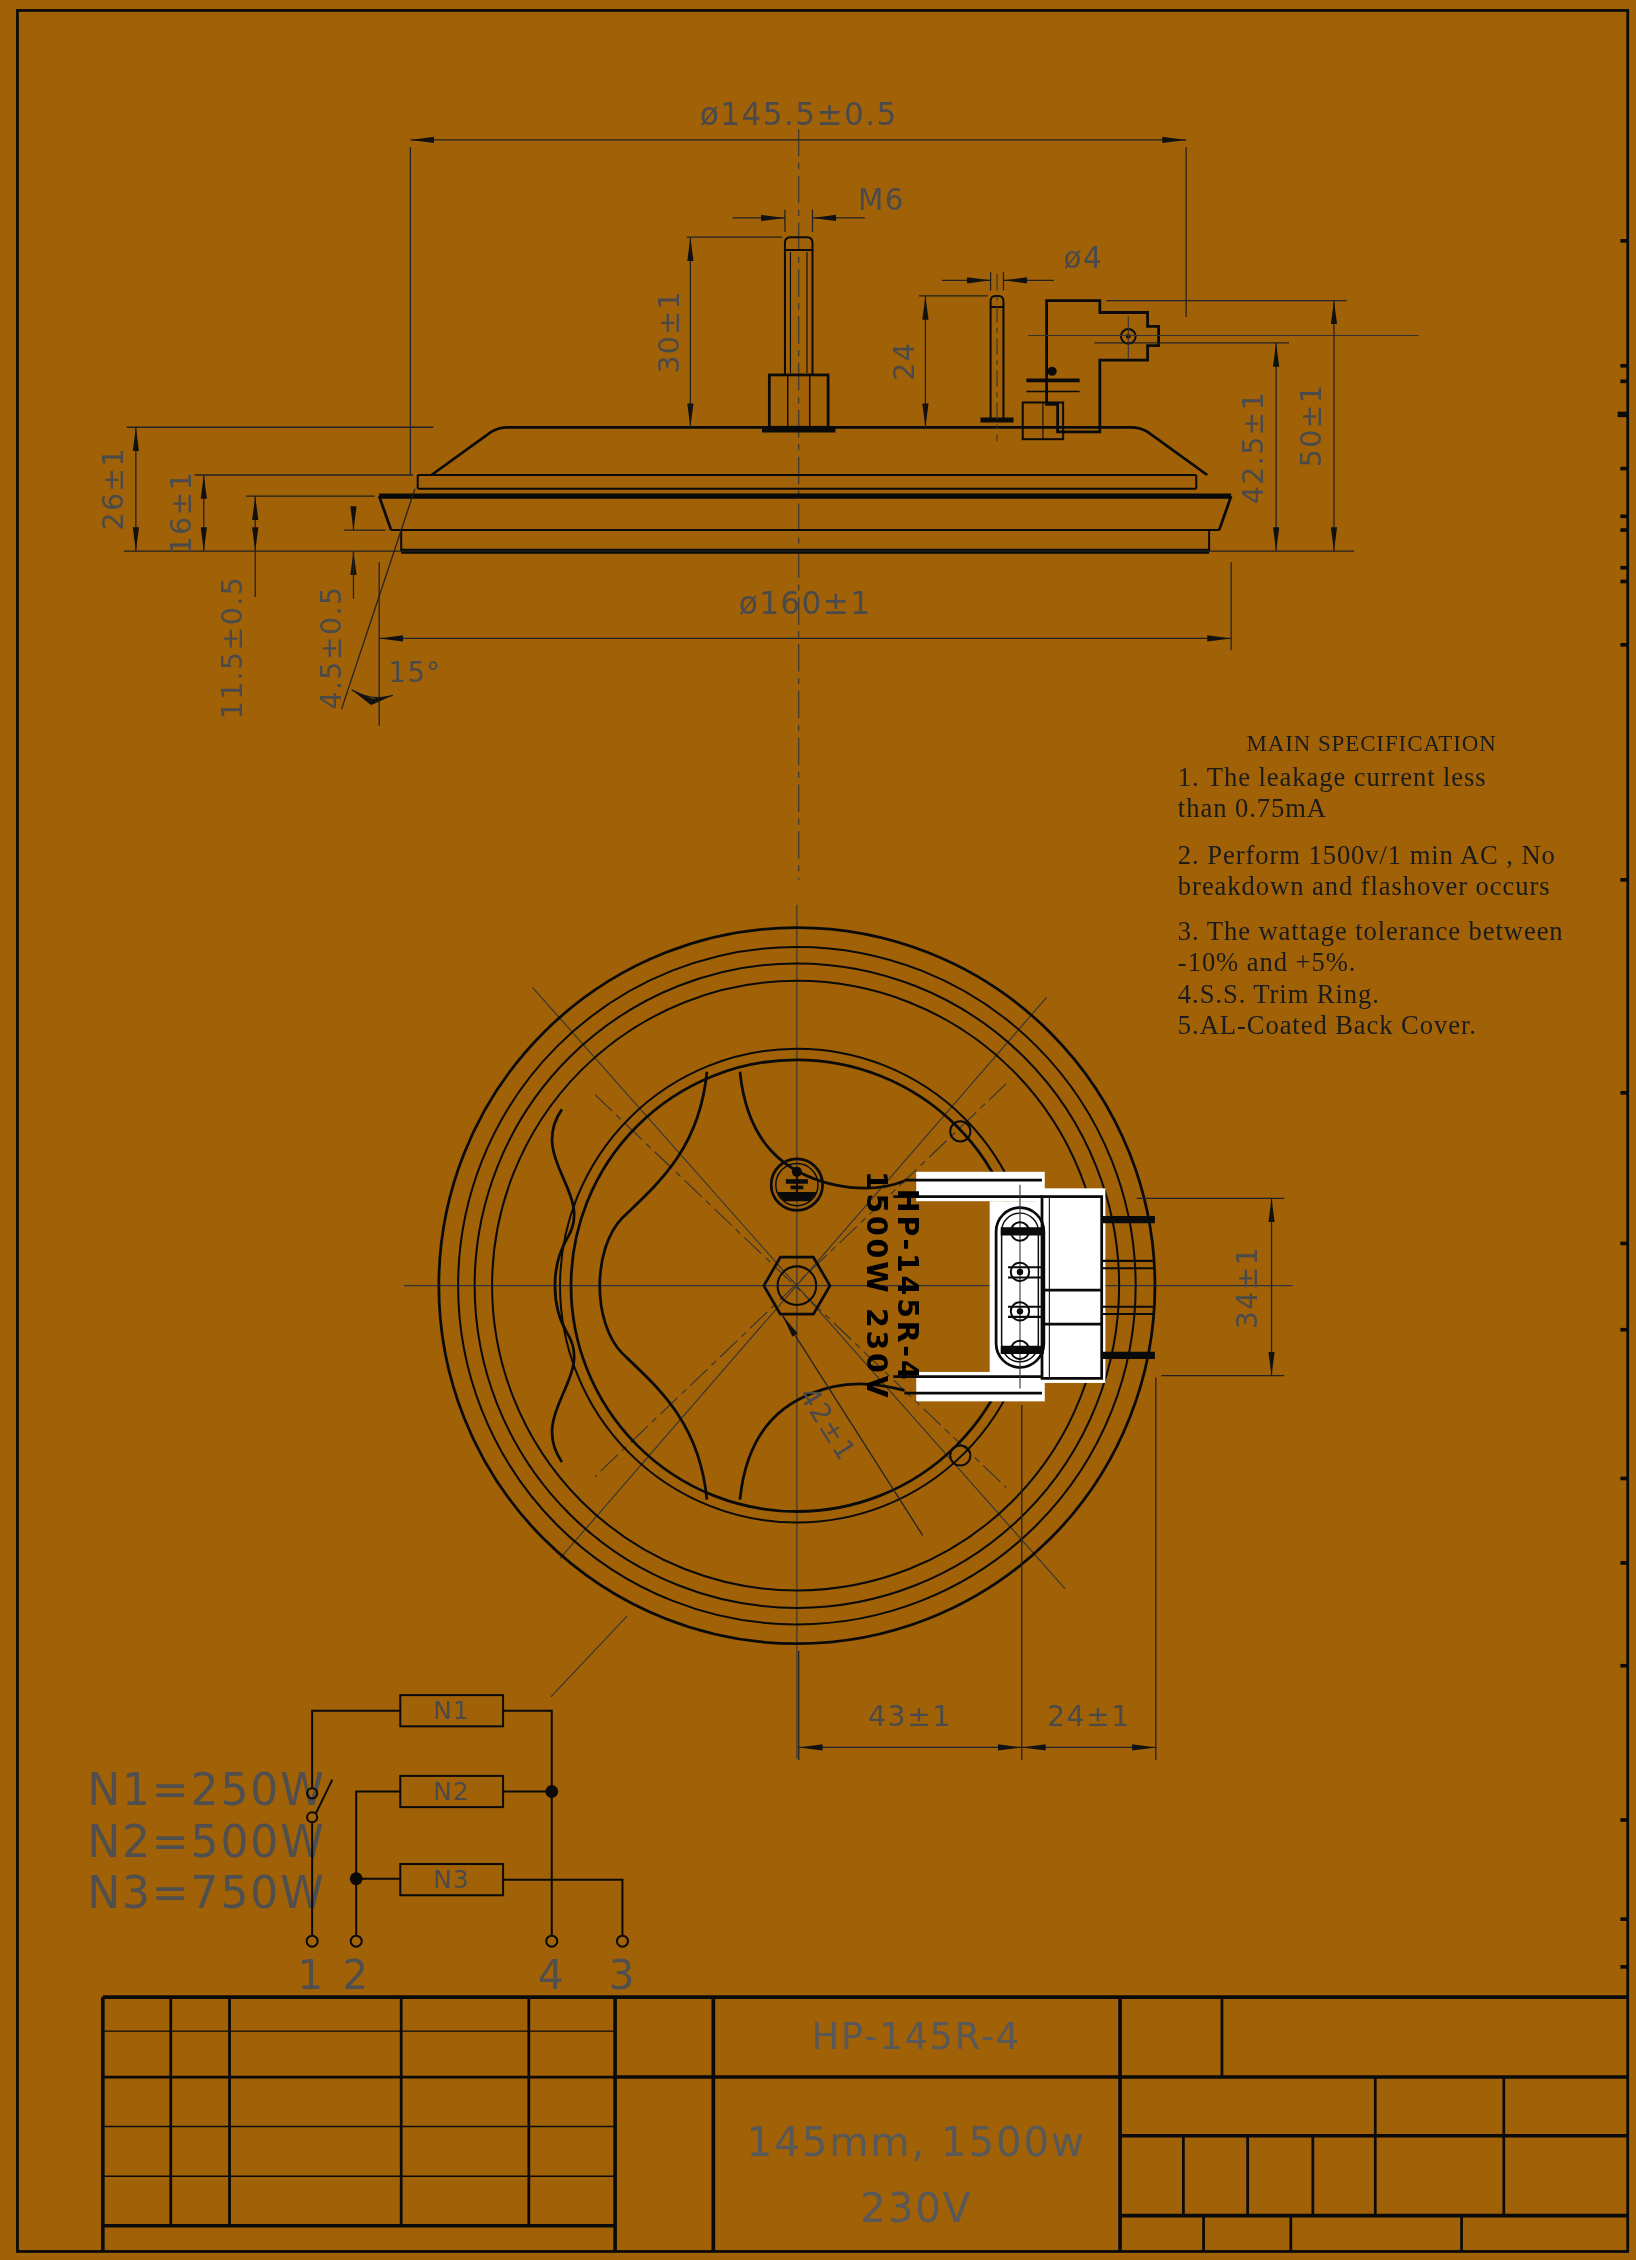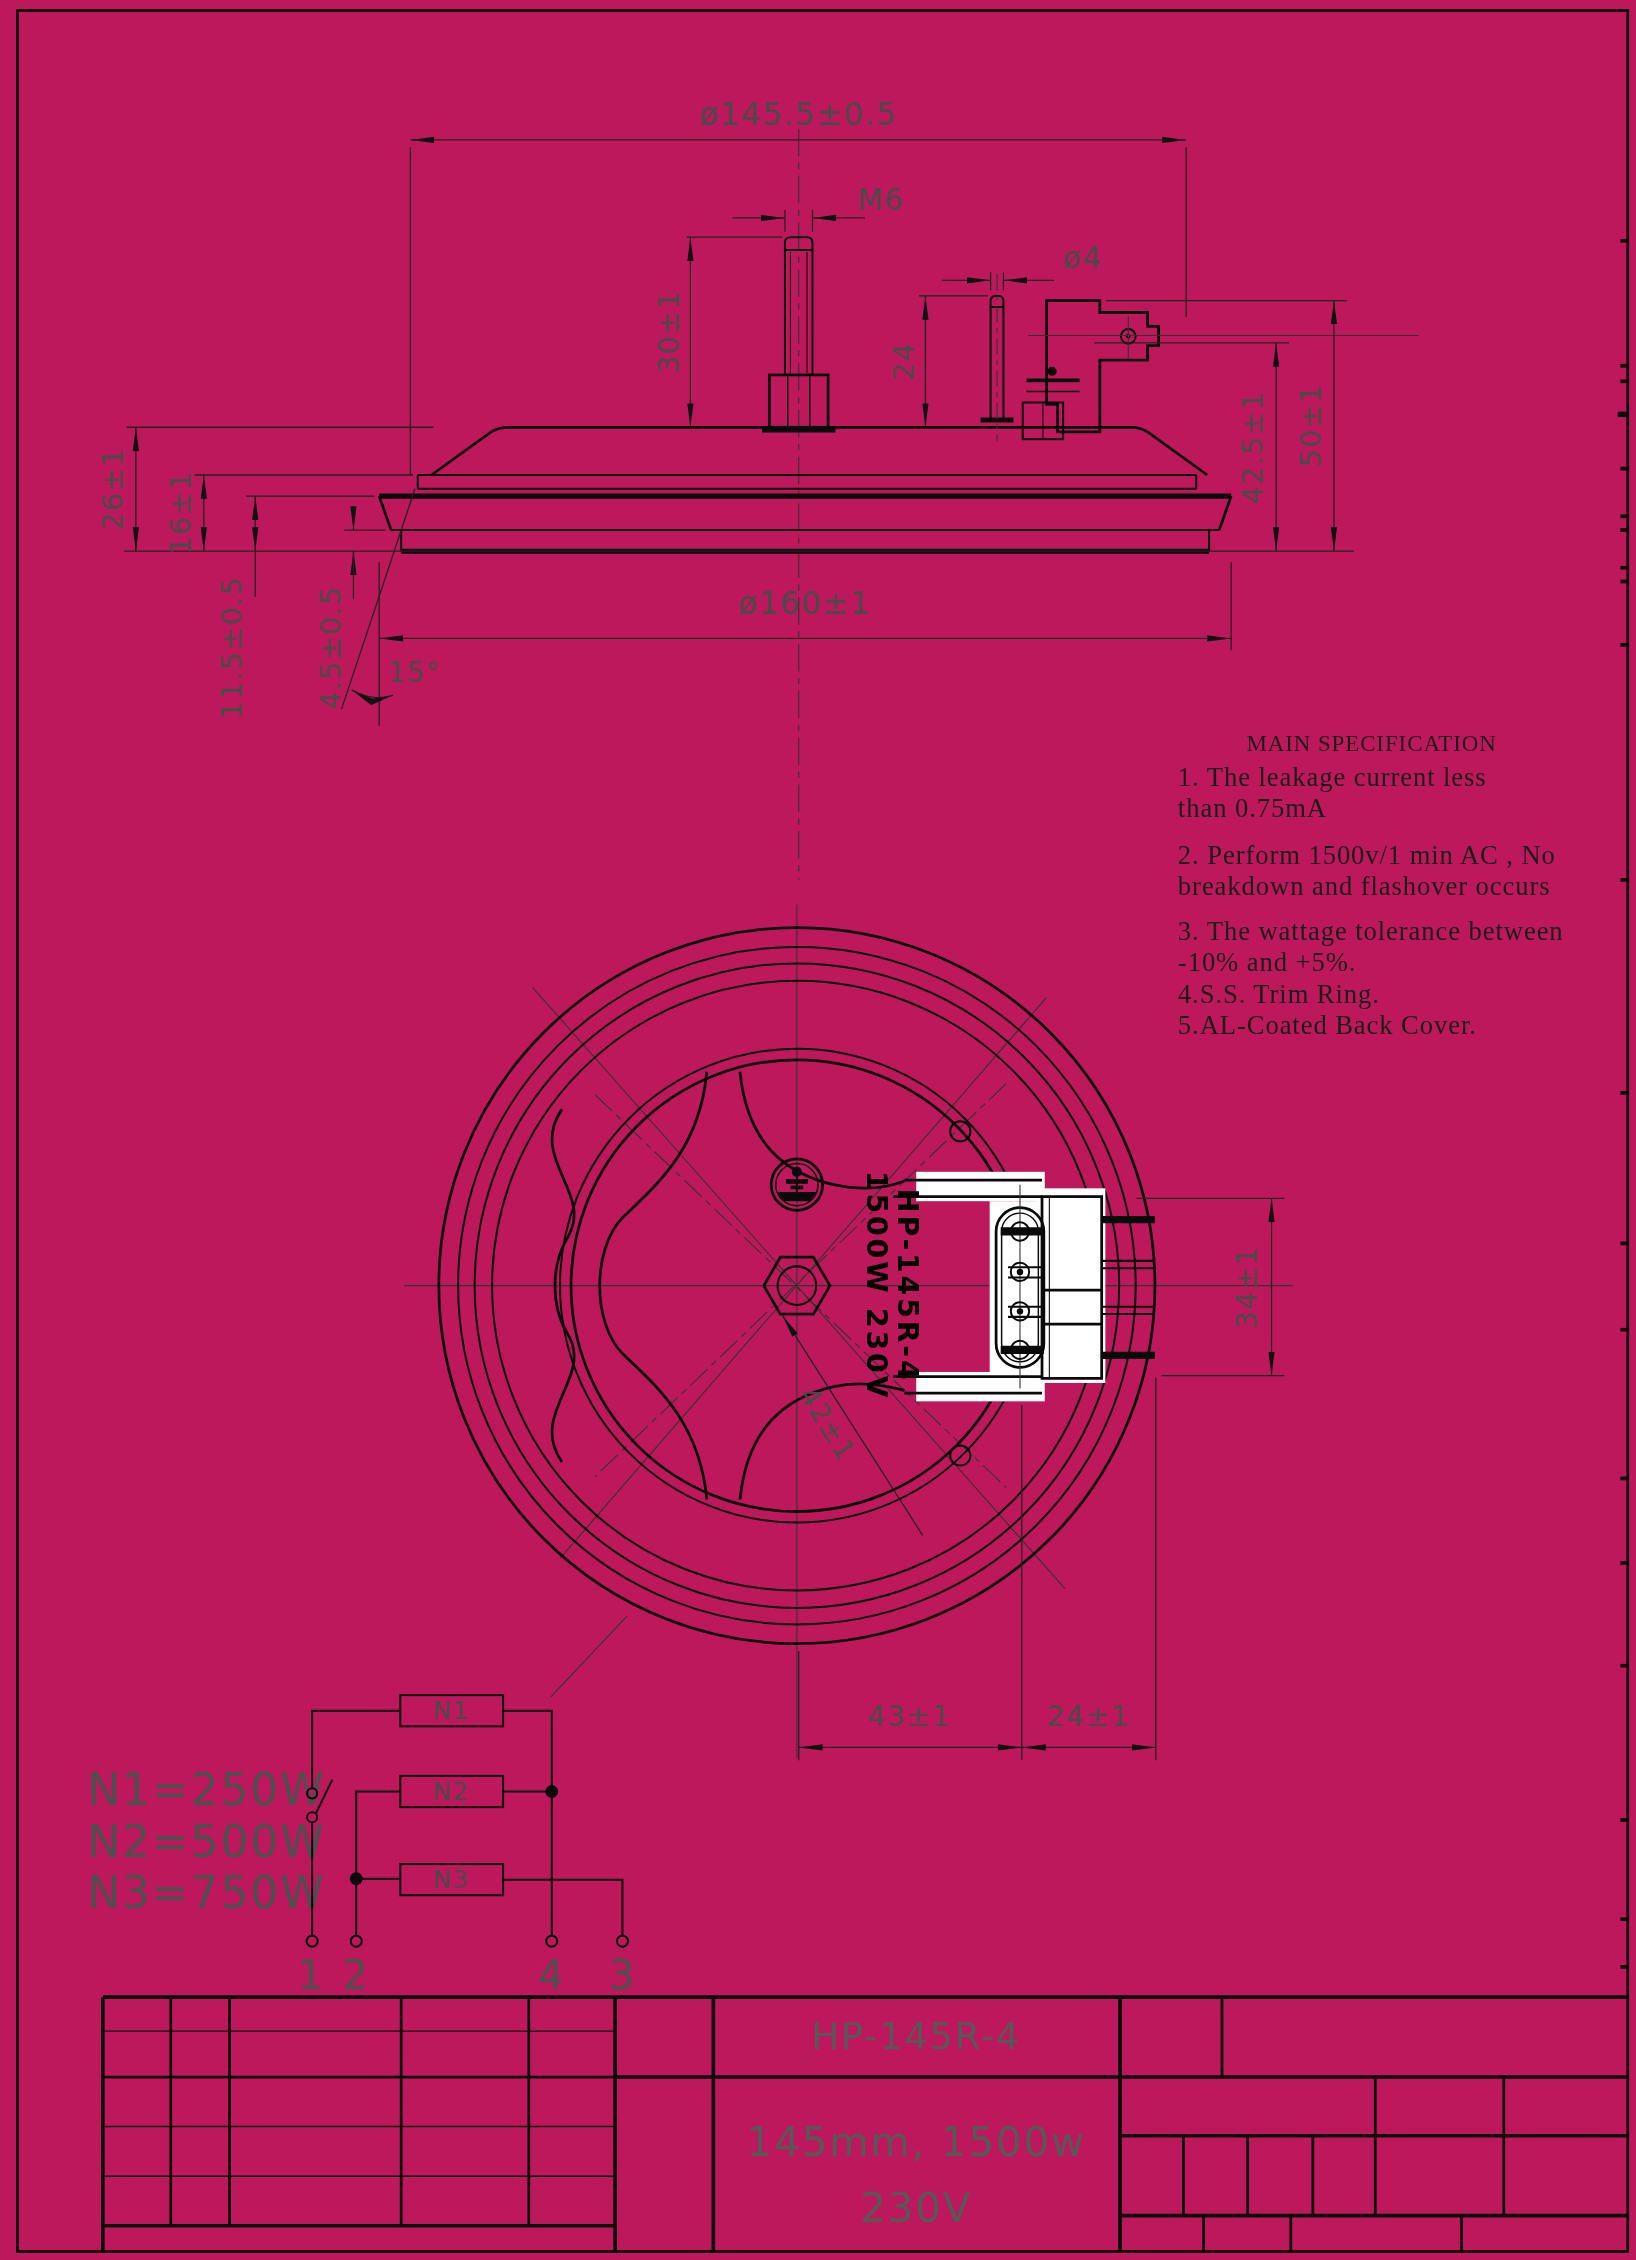--- a/index.html
+++ b/index.html
@@ -1,16 +1,16 @@
 <!DOCTYPE html>
 <html style="font-size:14.7px"><head>
 <meta charset="utf-8">
 <style>
   html,body{margin:0;padding:0;background:#e8e8e8;}
-  .sheet{width:1636px;height:2261px;background:#be185d;position:relative;margin:0 auto;}
+  .sheet{width:1636px;height:2261px;background:#a16207;position:relative;margin:0 auto;}
   svg{display:block;}
   .ln{stroke:#0a0a0a;fill:none;}
   .w1{stroke-width:1.2;} .w15{stroke-width:1.6;} .w2{stroke-width:2.2;}
   .w3{stroke-width:3;} .w4{stroke-width:4;} .w5{stroke-width:5.5;}
   .dim{stroke:#222;stroke-width:1.4;fill:none;}
   .ctr{stroke:#333;stroke-width:1.2;fill:none;}
   .cadtxt{font-family:"DejaVu Sans",sans-serif;fill:#4a4a4a;letter-spacing:1.5px;}
   .cadbig{font-family:"DejaVu Sans",sans-serif;fill:#4f4f4f;letter-spacing:2px;}
   .boldlbl{font-family:"DejaVu Sans",sans-serif;fill:#000;font-weight:bold;letter-spacing:3px;}
   .spectxt{font-family:"Liberation Serif",serif;fill:#1b1b1b;letter-spacing:1px;}

